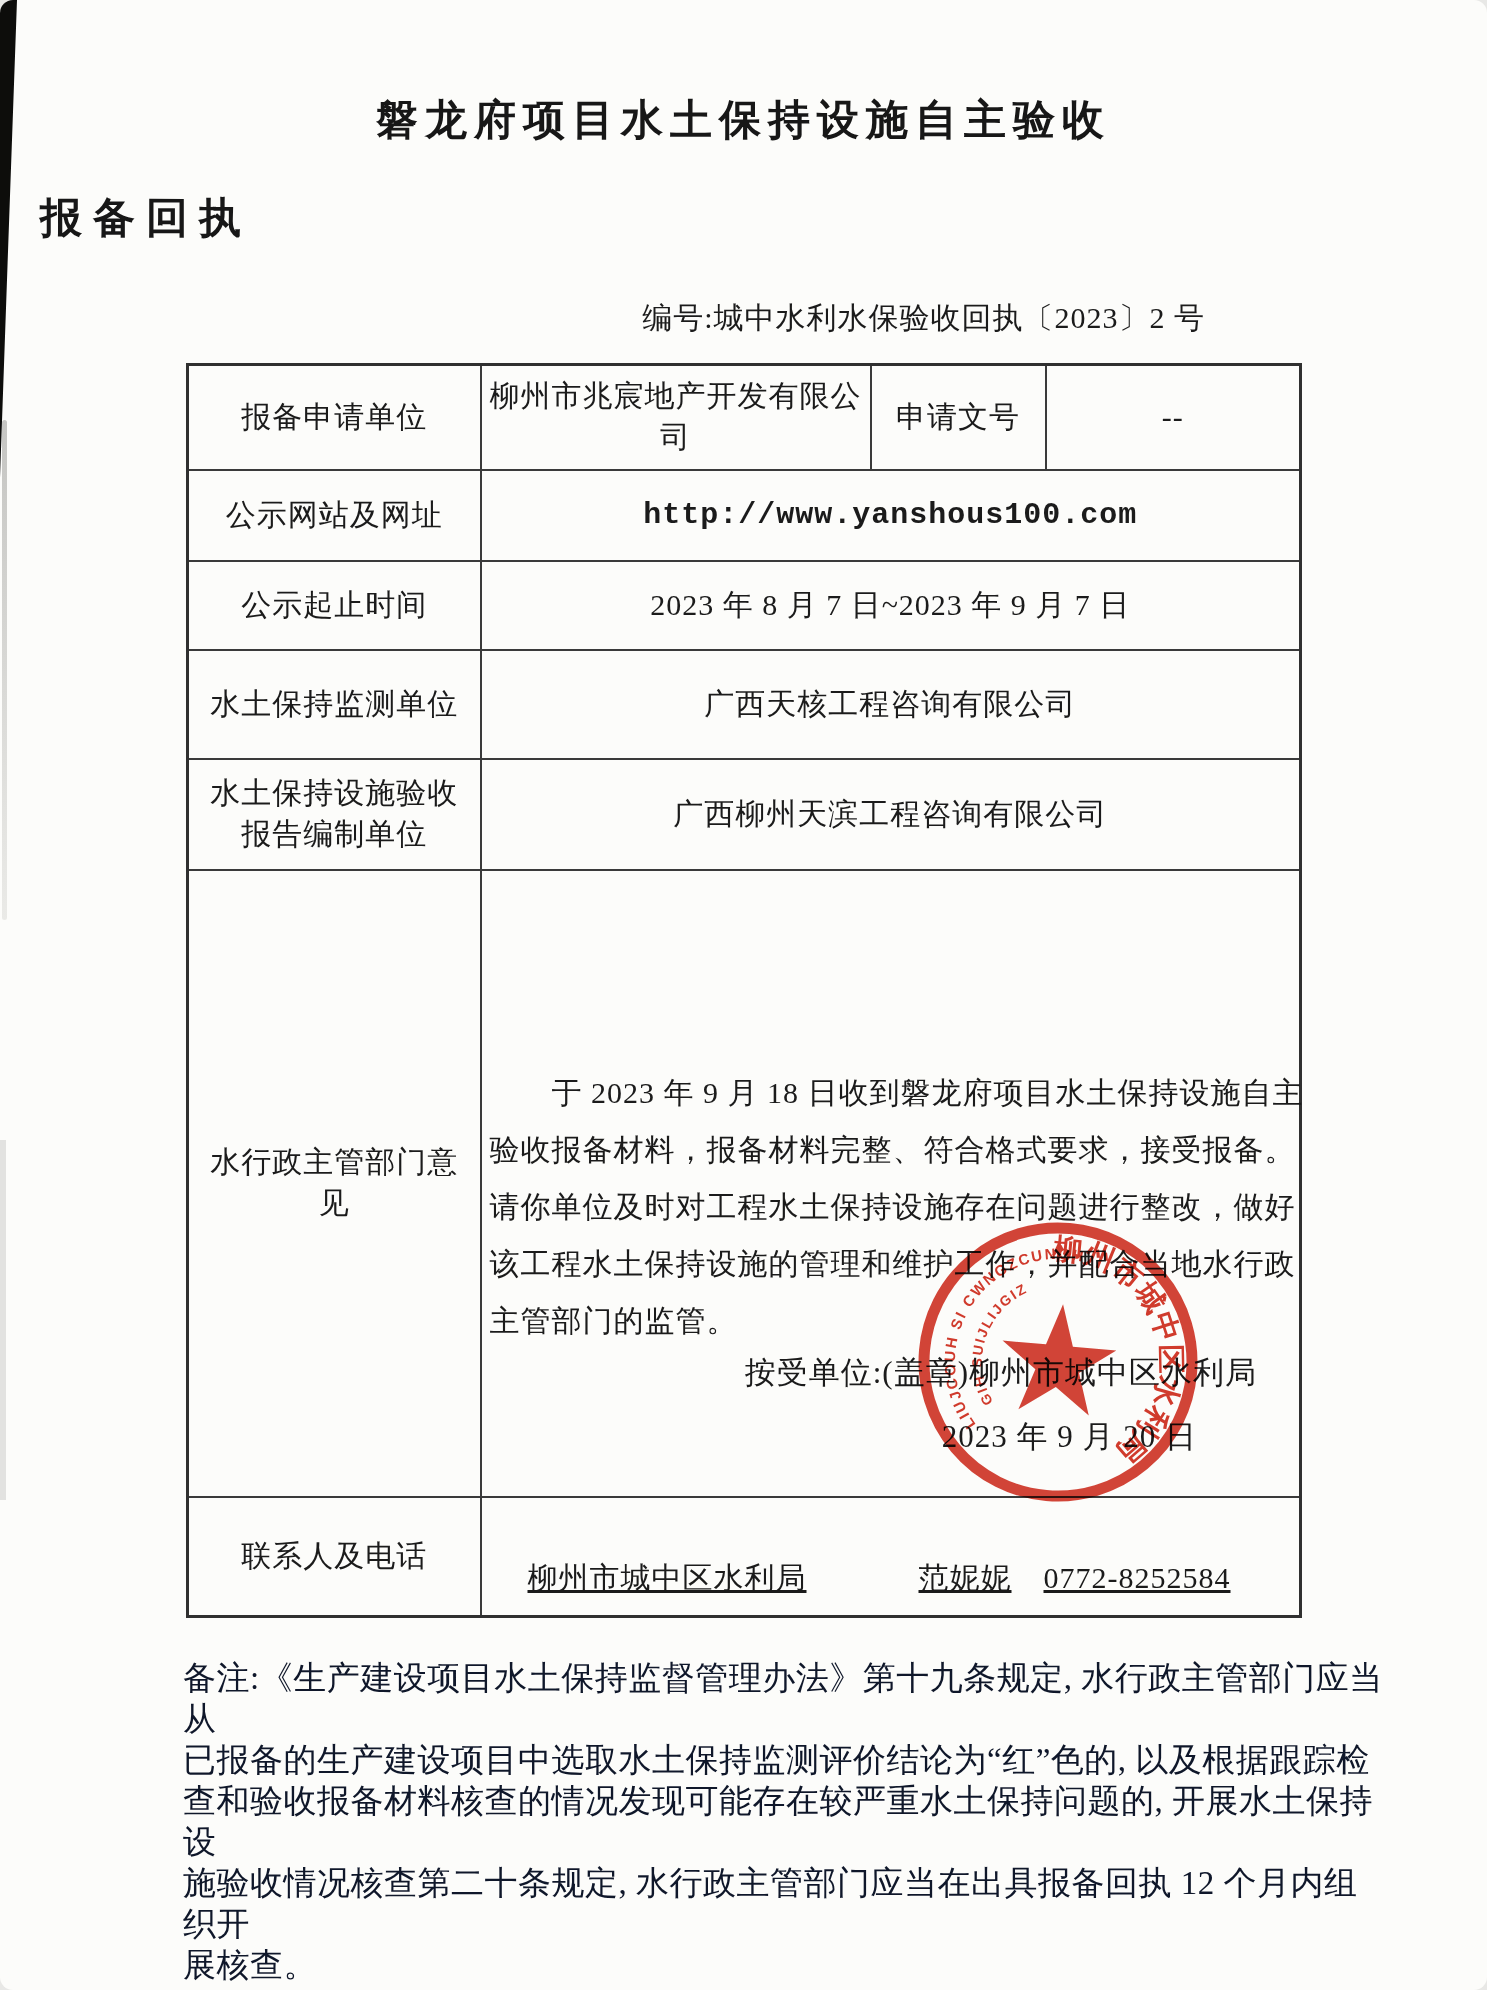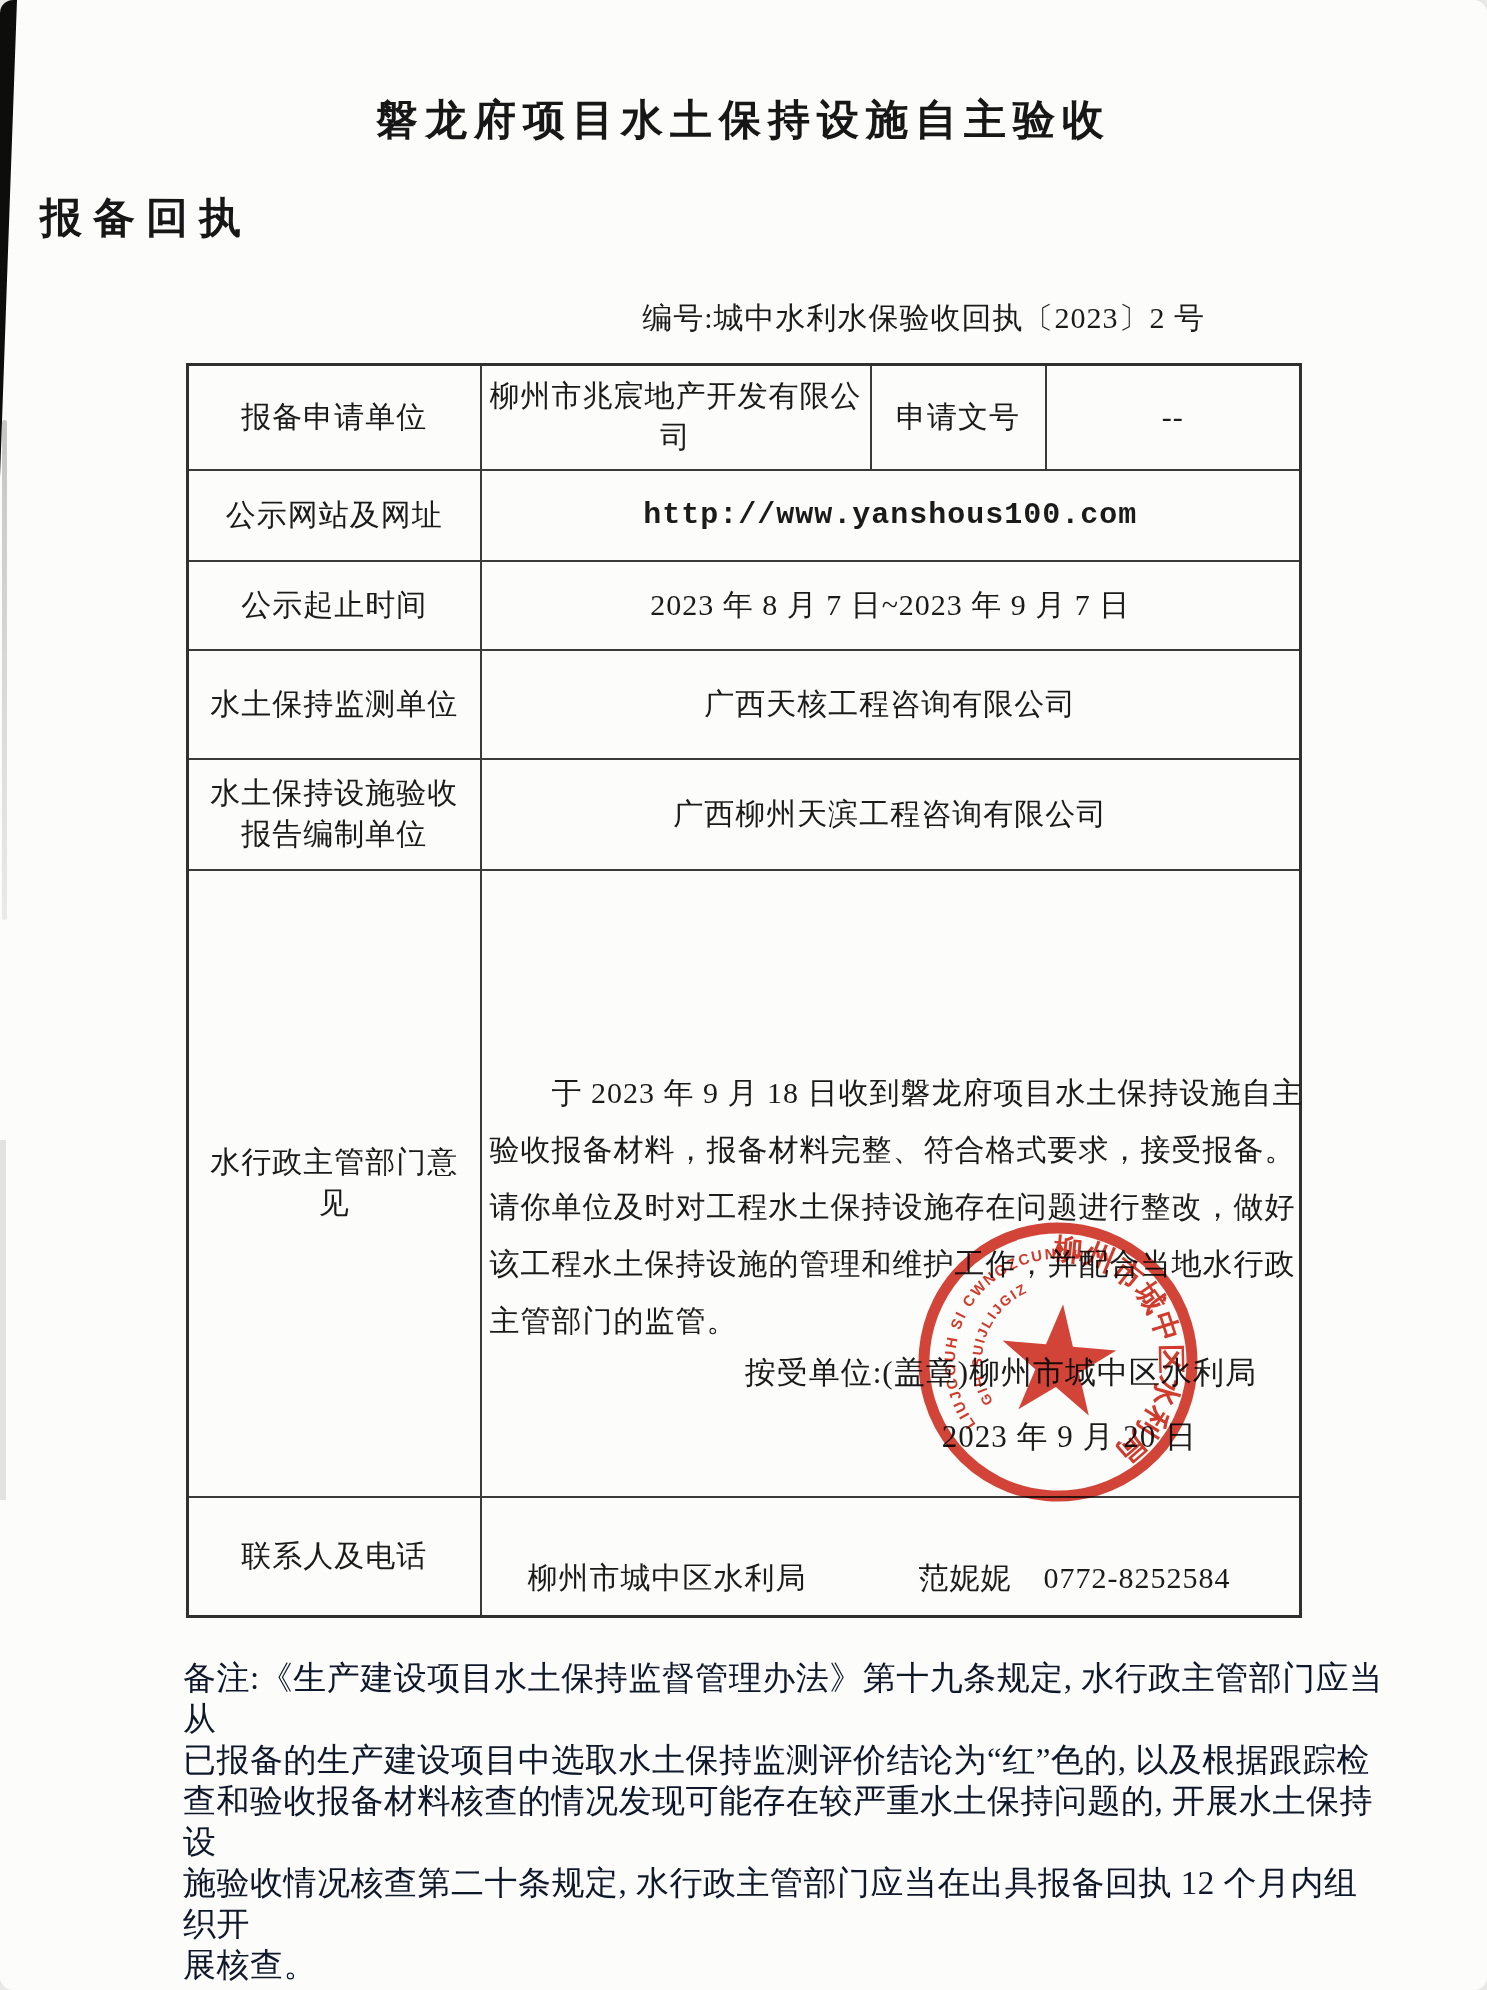--- a/index.html
+++ b/index.html
@@ -80,21 +80,21 @@
     white-space:pre;
     letter-spacing:1px;
   }
   .opinion-accept{
     margin-top:3px;text-align:right;padding-right:42px;font-size:31px;
   }
   .opinion-date{
     margin-top:22px;text-align:right;padding-right:102px;font-size:31px;
   }
   .contact-cell{
-    vertical-align:top;padding:60px 0 0 46px !important;
+    vertical-align:top;padding:60px 0 0 46px !important;text-decoration:underline;
   }
   .contact-org{margin-right:112px;}
   .contact-name{margin-right:32px;}
   
   .seal{
     position:absolute;left:908px;top:1212px;
     width:300px;height:300px;
     mix-blend-mode:multiply;
     opacity:.92;
     transform:rotate(5deg);

